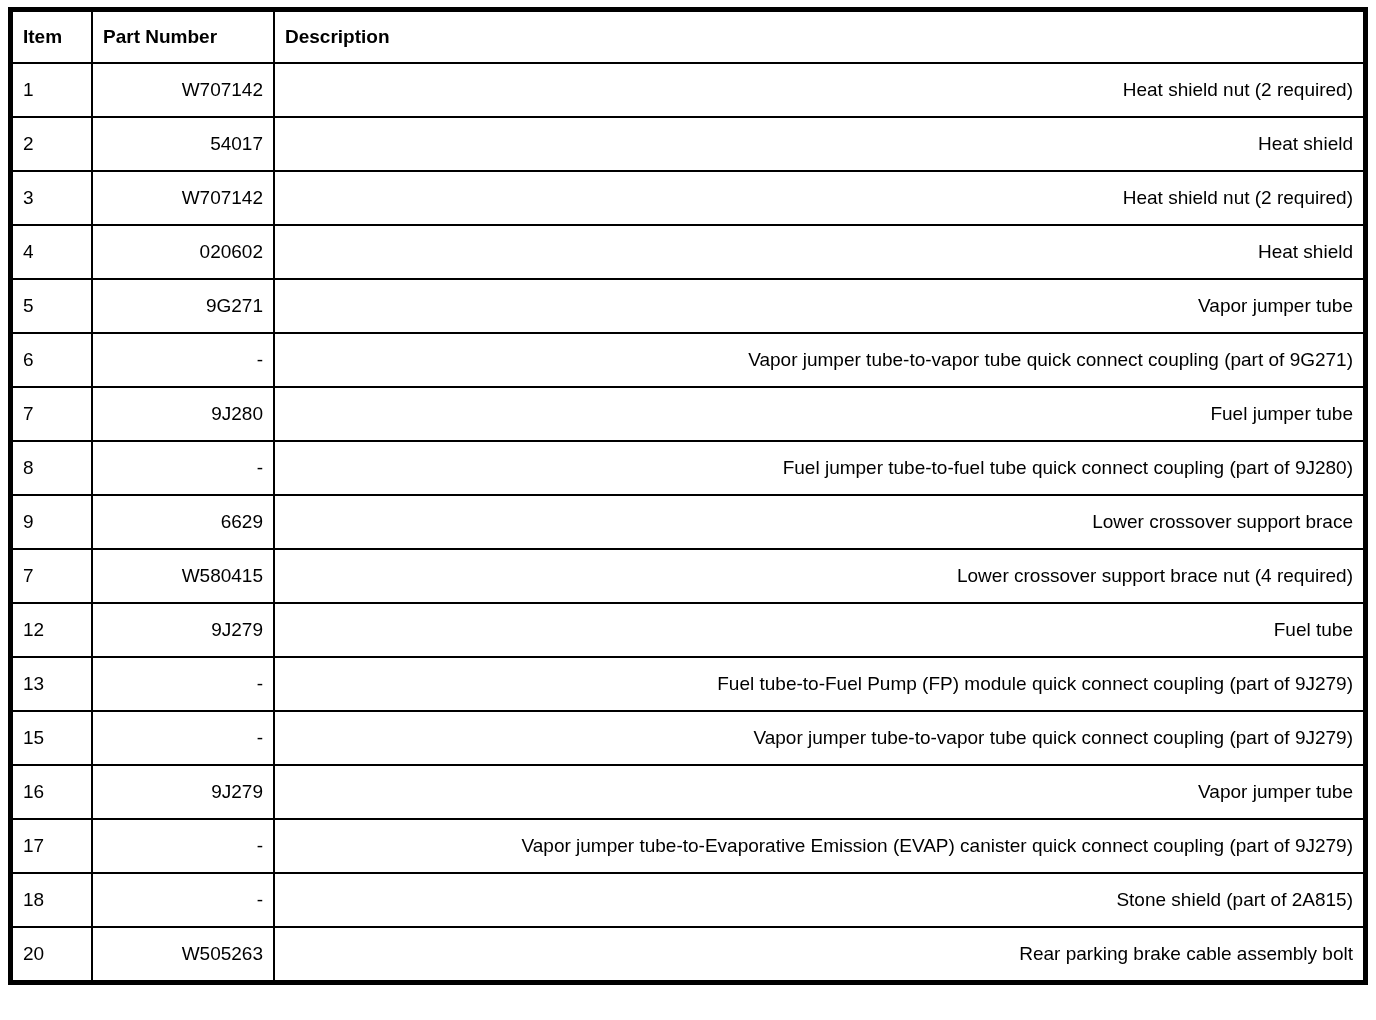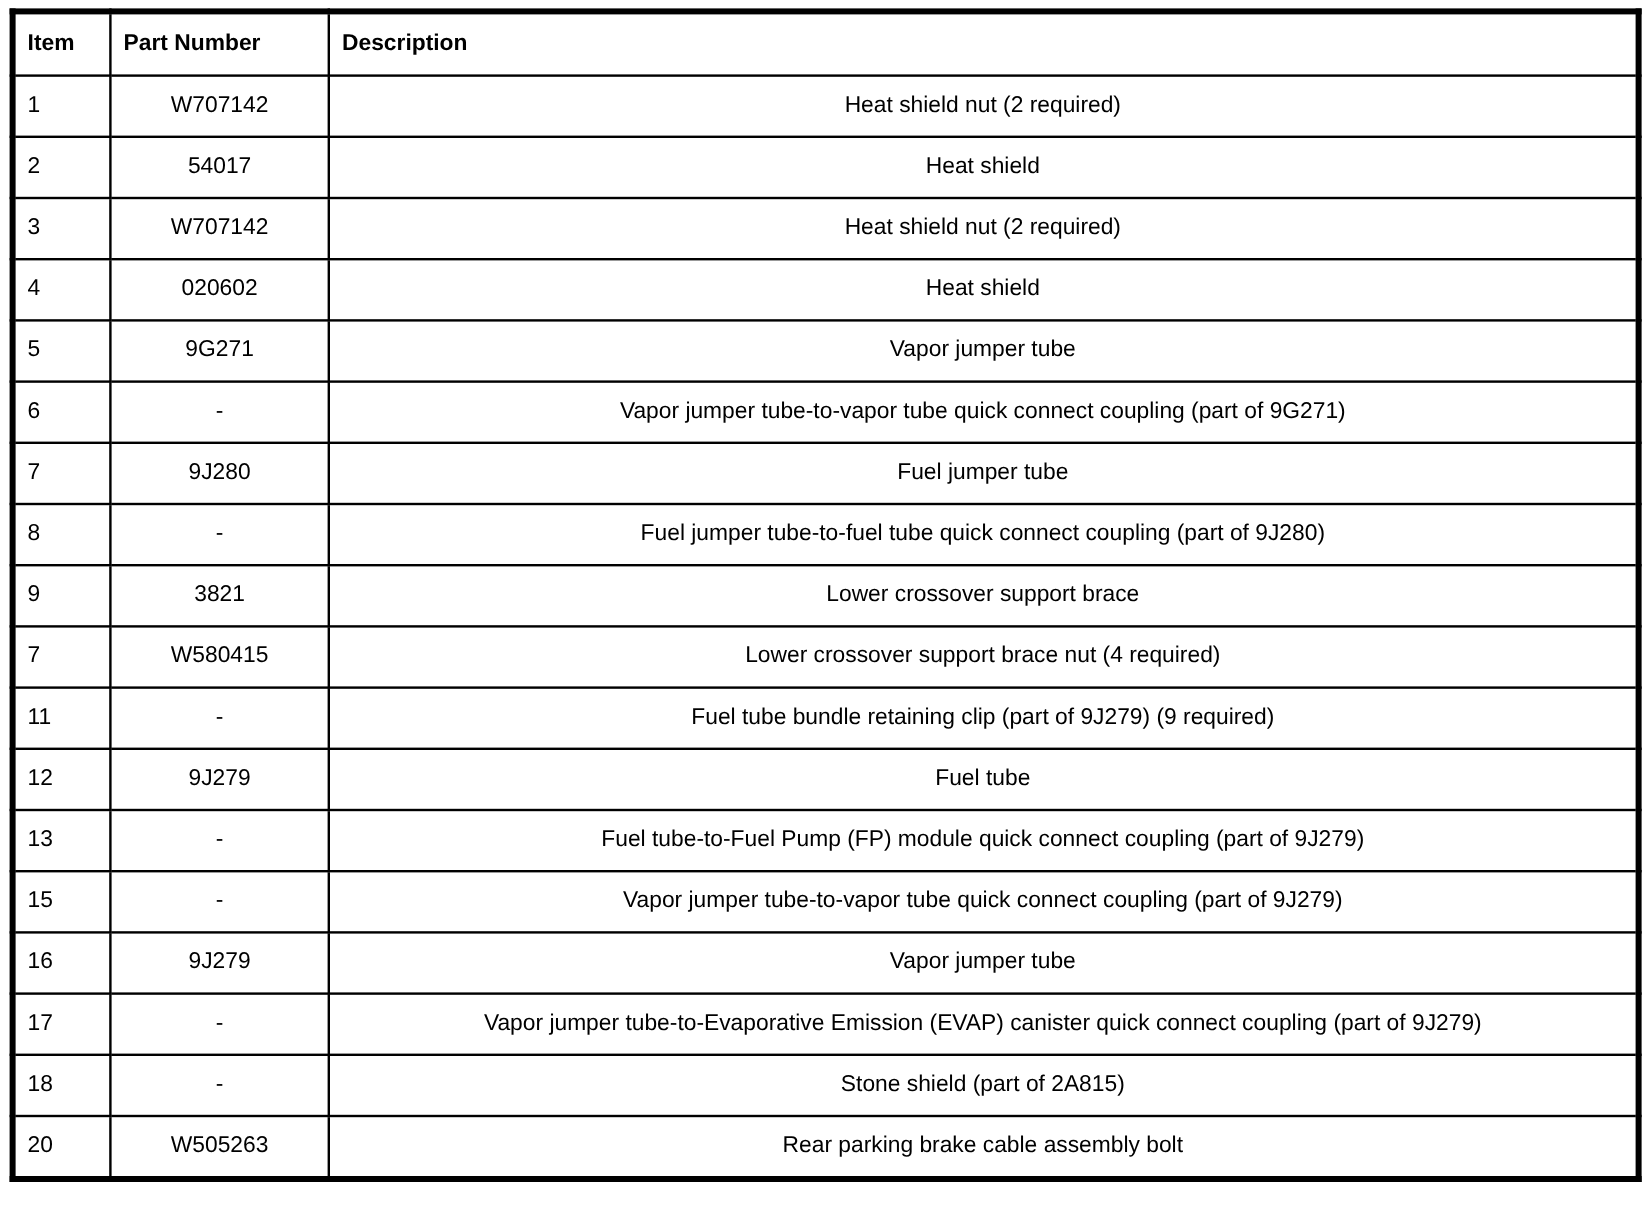--- a/index.html
+++ b/index.html
@@ -37,22 +37,22 @@
   table.parts-table th {
     font-weight: bold;
     text-align: left;
     height: 30px;
   }
   th.col-item   { width: 58px; }
   th.col-part   { width: 160px; }
   th.col-desc   { text-align: center; margin-left: 40px; }
   td { height: 27px; }
   td.item-cell { text-align: left; }
-  td.part-cell { text-align: center; }
-  td.desc-cell { text-align: center; }
+  td.part-cell { text-align: right; }
+  td.desc-cell { text-align: right; }
 </style>
 </head>
 <body>
 
 <div class="page">
   <table class="parts-table">
     <thead>
       <tr>
         <th class="col-item">Item</th>
         <th class="col-part">Part Number</th>
@@ -95,32 +95,27 @@
     <td class="part-cell">9J280</td>
     <td class="desc-cell">Fuel jumper tube</td>
   </tr>
         <tr>
     <td class="item-cell">8</td>
     <td class="part-cell">-</td>
     <td class="desc-cell">Fuel jumper tube-to-fuel tube quick connect coupling (part of 9J280)</td>
   </tr>
         <tr>
     <td class="item-cell">9</td>
-    <td class="part-cell">3821</td>
+    <td class="part-cell">6629</td>
     <td class="desc-cell">Lower crossover support brace</td>
   </tr>
         <tr>
     <td class="item-cell">7</td>
     <td class="part-cell">W580415</td>
     <td class="desc-cell">Lower crossover support brace nut (4 required)</td>
-  </tr>
-        <tr>
-    <td class="item-cell">11</td>
-    <td class="part-cell">-</td>
-    <td class="desc-cell">Fuel tube bundle retaining clip (part of 9J279) (9 required)</td>
   </tr>
         <tr>
     <td class="item-cell">12</td>
     <td class="part-cell">9J279</td>
     <td class="desc-cell">Fuel tube</td>
   </tr>
         <tr>
     <td class="item-cell">13</td>
     <td class="part-cell">-</td>
     <td class="desc-cell">Fuel tube-to-Fuel Pump (FP) module quick connect coupling (part of 9J279)</td>

